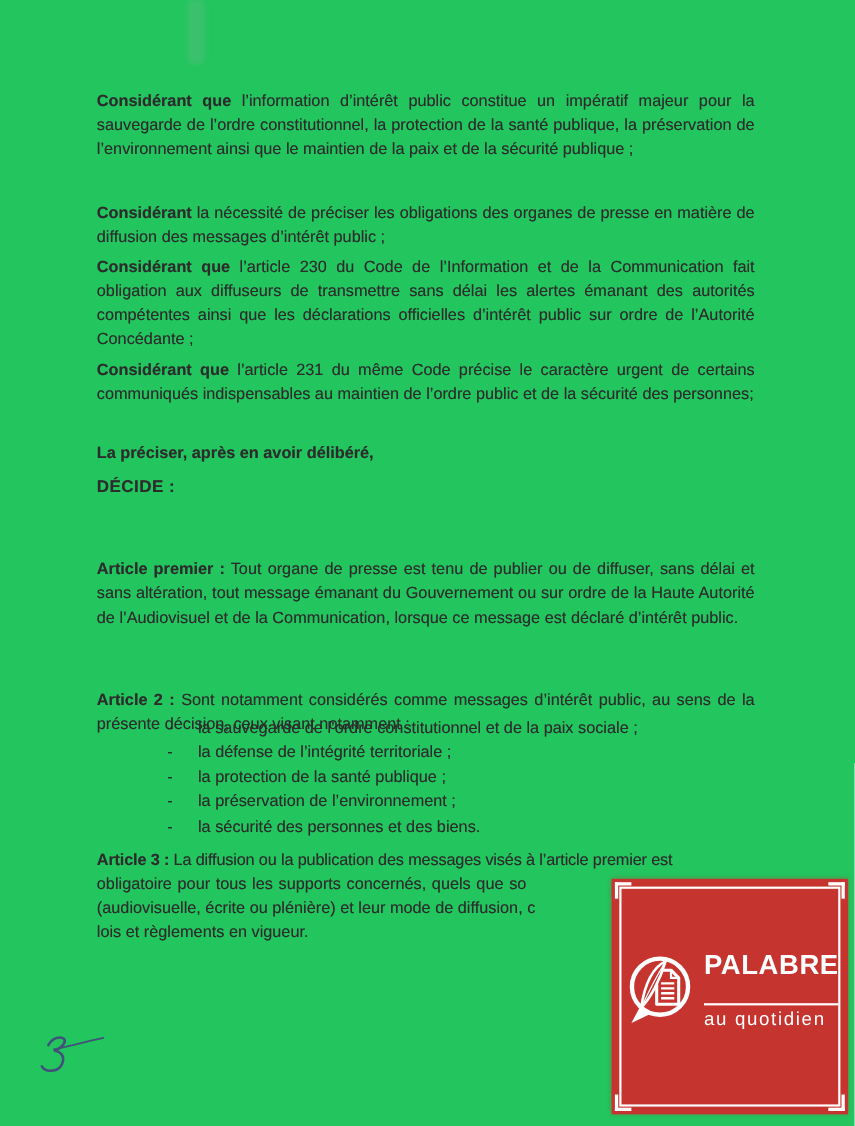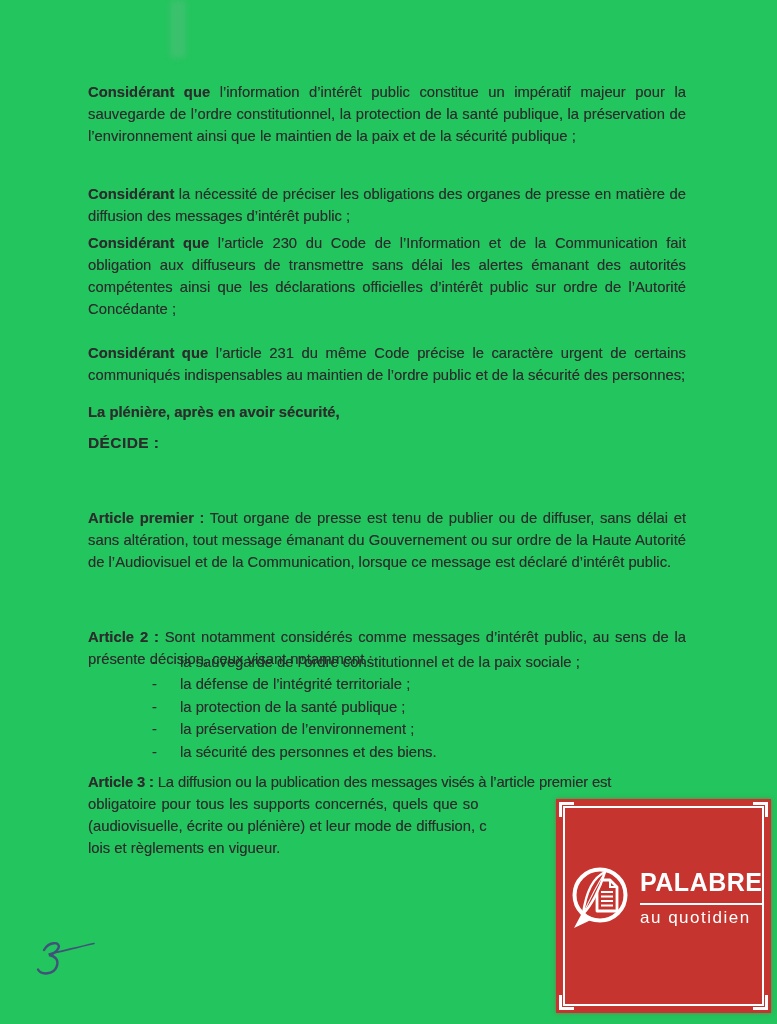--- a/index.html
+++ b/index.html
@@ -28,21 +28,21 @@
     position: absolute; left: 88px; width: 598px;
     font-size: 14.8px; line-height: 22px;
     text-align: justify;
     text-shadow: 0 0 0.6px rgba(45,45,45,0.5);
   }
   .blk b, .a3 b { font-weight: bold; }
 
   #p1 { top: 66px; }
   #p2 { top: 168px; }
   #p3 { top: 217px; }
-  #p4 { top: 327px; }
+  #p4 { top: 311px; }
   .plenary { top: 386px; font-weight: bold; text-align: left; }
   .decide {
     top: 432px; text-align: left; font-weight: bold;
     font-size: 15.5px; letter-spacing: 0.4px;
   }
   #art1 { top: 484px; margin-top: 23px; }
   #art2 { top: 611px; }
 
   .list {
     position: absolute; left: 88px; top: 651px; width: 598px;
@@ -77,40 +77,40 @@
   .corner { position: absolute; width: 15px; height: 15px; }
   .c-tl { left: 3px; top: 3px;    border-top: 3px solid #fff;    border-left: 3px solid #fff; }
   .c-tr { right: 3px; top: 3px;   border-top: 3px solid #fff;    border-right: 3px solid #fff; }
   .c-bl { left: 3px; bottom: 3px; border-bottom: 3px solid #fff; border-left: 3px solid #fff; }
   .c-br { right: 3px; bottom: 3px;border-bottom: 3px solid #fff; border-right: 3px solid #fff; }
 
   .logo { position: absolute; left: 13px; top: 66px; display: flex; align-items: center; gap: 9px; }
   .wordmark { display: flex; flex-direction: column; }
   .brand {
     color: #fff; font-weight: bold; font-size: 25px; line-height: 1;
-    letter-spacing: 0.5px; padding-bottom: 8px; border-bottom: 2.5px solid #fff;
+    letter-spacing: 0.5px; padding-bottom: 22px; border-bottom: 2.5px solid #fff;
   }
   .tagline { color: #fff; font-size: 17px; letter-spacing: 1.5px; margin-top: 4px; line-height: 1; }
 </style>
 </head>
 <body>
 
 <div class="page">
 
   <div class="smudge"></div>
 
   <p class="blk" id="p1"><b>Considérant que</b><span> l’information d’intérêt public constitue un impératif majeur pour la sauvegarde de l’ordre constitutionnel, la protection de la santé publique, la préservation de l’environnement ainsi que le maintien de la paix et de la sécurité publique ;</span></p>
 
   <p class="blk" id="p2"><b>Considérant</b><span> la nécessité de préciser les obligations des organes de presse en matière de diffusion des messages d’intérêt public ;</span></p>
 
   <p class="blk" id="p3"><b>Considérant que</b><span> l’article 230 du Code de l’Information et de la Communication fait obligation aux diffuseurs de transmettre sans délai les alertes émanant des autorités compétentes ainsi que les déclarations officielles d’intérêt public sur ordre de l’Autorité Concédante ;</span></p>
 
   <p class="blk" id="p4"><b>Considérant que</b><span> l’article 231 du même Code précise le caractère urgent de certains communiqués indispensables au maintien de l’ordre public et de la sécurité des personnes;</span></p>
 
-  <p class="blk plenary">La plénière, après en avoir sécurité,</p>
+  <p class="blk plenary">La préciser, après en avoir délibéré,</p>
 
   <h2 class="blk decide" style="margin:0;">DÉCIDE :</h2>
 
   <p class="blk" id="art1"><b>Article premier :</b><span> Tout organe de presse est tenu de publier ou de diffuser, sans délai et sans altération, tout message émanant du Gouvernement ou sur ordre de la Haute Autorité de l’Audiovisuel et de la Communication, lorsque ce message est déclaré d’intérêt public.</span></p>
 
   <p class="blk" id="art2"><b>Article 2 :</b><span> Sont notamment considérés comme messages d’intérêt public, au sens de la présente décision, ceux visant notamment :</span></p>
 
   <div class="list">
     <div class="li">
         <span class="dash">-</span>

